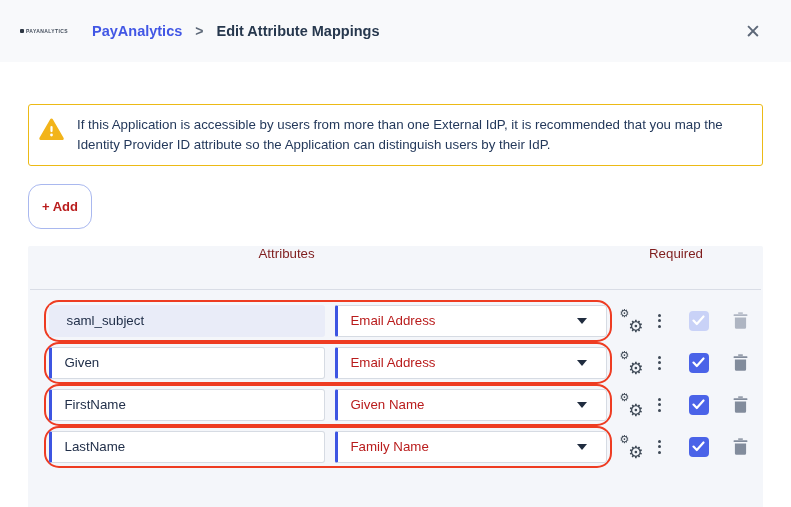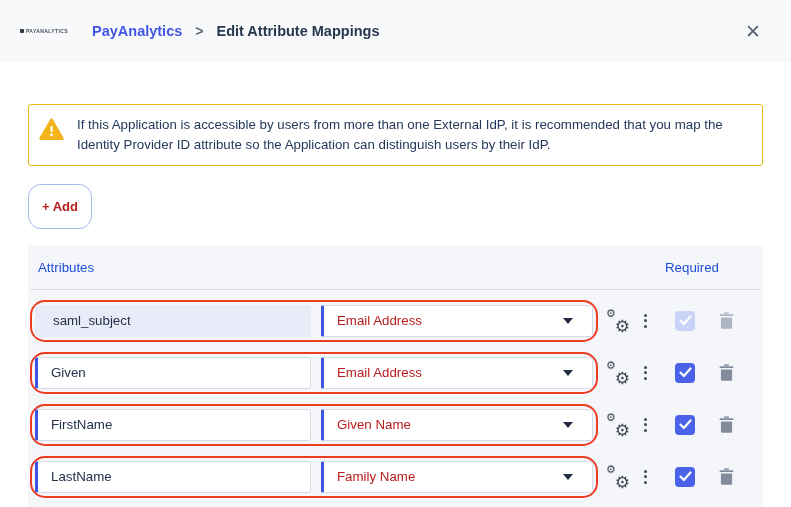--- a/index.html
+++ b/index.html
@@ -21,26 +21,26 @@
     display:flex;align-items:flex-start;gap:13px;padding:10px 10px;box-sizing:border-box;}
   .warn-icon{flex:none;margin-top:3px;}
   .banner-text{font-size:13.3px;line-height:1.5;color:#24395b;max-width:672px;}
   
   .section-row{margin:18px 28px 0;display:flex;align-items:center;justify-content:space-between;}
   .section-title{font-size:15.5px;font-weight:bold;color:#1f3048;}
   .add-btn{border:1.5px solid #a9b8ef;border-radius:13px;background:#fff;padding:14px 13px;
     font-size:13px;font-weight:bold;color:#b91c1c;font-family:"Liberation Sans",sans-serif;cursor:pointer;}
   
   .panel{margin:17px 28px 0;background:#f4f6fa;height:268px;padding:0 2px;box-sizing:border-box;border-radius:2px;}
-  .thead{position:relative;display:flex;align-items:center;height:43px;font-size:13.3px;color:#1d4ed8;}
+  .thead{position:relative;display:flex;align-items:center;height:43px;font-size:13.3px;color:#7f1d1d;flex-direction:column;}
   .th-attributes{margin-left:8px;width:282px;}
-  .th-required{position:absolute;right:19px;width:100px;text-align:center;}
+  .th-required{position:absolute;right:35px;width:100px;text-align:center;}
   .thead-divider{border:none;border-top:1px solid #d9dde6;margin:0;}
   .rows{padding-top:10px;}
-  .row{display:flex;align-items:center;margin-bottom:10px;}
+  .row{display:flex;align-items:center;justify-content:center;}
   .annotation{display:flex;align-items:center;gap:10px;border:2.5px solid #ee3c22;border-radius:15px;padding:3px;}
   .attr-field{width:276px;height:32px;box-sizing:border-box;background:#fff;border:1px solid #d6dbe3;
     border-left:3px solid #3d55e2;border-radius:2px 3px 3px 2px;display:flex;align-items:center;
     padding-left:13px;font-size:13.3px;color:#22304a;}
   .attr-field.disabled{background:#e9ecf8;border-color:transparent;border-left-color:transparent;padding-left:15px;}
   .map-select{width:272px;height:32px;box-sizing:border-box;background:#fff;border:1px solid #d6dbe3;
     border-left:3px solid #3d55e2;border-radius:2px 3px 3px 2px;display:flex;align-items:center;
     justify-content:space-between;padding:0 19px 0 13px;font-size:13.3px;color:#b91c1c;cursor:pointer;}
   .caret{width:0;height:0;border-left:5px solid transparent;border-right:5px solid transparent;
     border-top:6px solid #202c3f;flex:none;}

